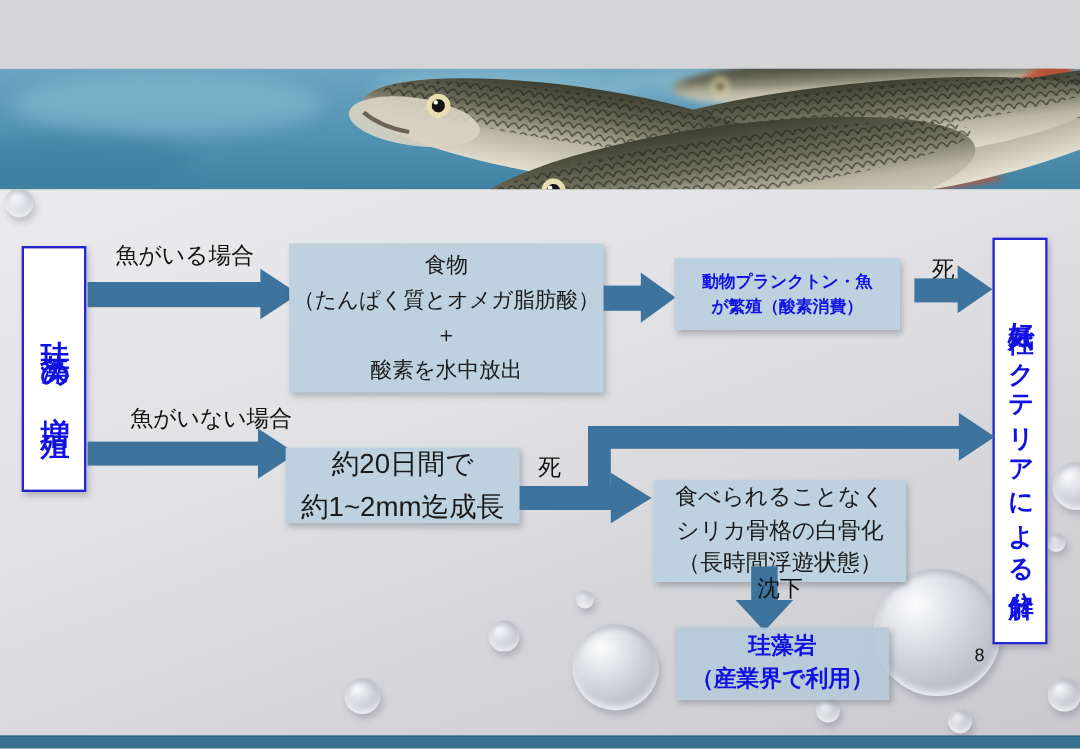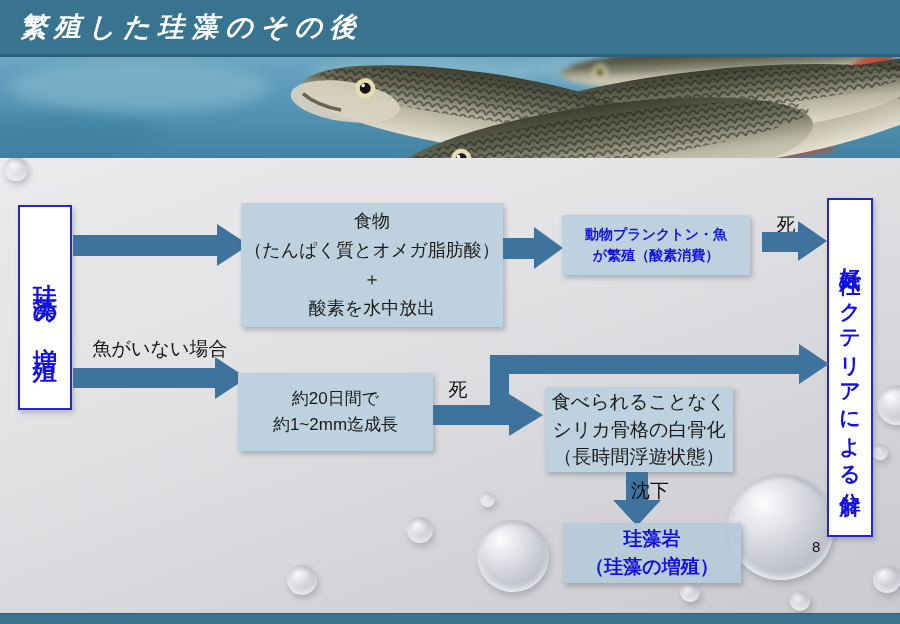--- a/index.html
+++ b/index.html
@@ -55,23 +55,20 @@
 
   
   .bottom-bar { position:absolute; left:0; top:613px; width:900px; height:11px;
     background:#38748f; border-top:1px solid #2c5f79; box-sizing:border-box; }
 </style>
 </head>
 <body>
 
 <div class="slide">
 
-  <header class="title-bar">
-    <h1>繁殖した珪藻のその後</h1>
-  </header>
 
   <div class="photo">
     <svg width="900" height="101" viewBox="0 0 900 101" preserveAspectRatio="none">
       <defs>
         <linearGradient id="water" x1="0" y1="0" x2="0" y2="1">
           <stop offset="0" stop-color="#6ba5c0"></stop>
             <stop offset="0.5" stop-color="#5494b4"></stop>
             <stop offset="1" stop-color="#4181a2"></stop>
         </linearGradient>
         <linearGradient id="fbody" x1="0" y1="0" x2="0" y2="1">
@@ -156,20 +153,21 @@
     <div class="drop" style="left:728px;top:316px;width:106px;height:106px"></div>
     <div class="drop" style="left:873px;top:407px;width:28px;height:28px"></div>
     <div class="drop" style="left:790px;top:433px;width:20px;height:20px"></div>
     <div class="drop" style="left:877px;top:227px;width:40px;height:40px"></div>
     <div class="drop" style="left:872px;top:286px;width:16px;height:16px"></div>
 
     <div class="box white-v" style="left:18px;top:47px;width:54px;height:205px">
       <span class="vtext" style="font-size:24px;letter-spacing:12px">珪藻の増殖</span>
     </div>
 
+    <div class="lbl" style="left:84px;top:42px;width:140px">魚がいる場合</div>
     <div class="abody" style="left:73px;top:77px;width:146px;height:21px"></div>
     <div class="ahead-r" style="left:217px;top:66px;border-left-width:32px;border-top-width:21px;border-bottom-width:21px"></div>
 
     <div class="box light" style="left:241px;top:45px;width:262px;height:124px;font-size:18px;line-height:1.6">
       <span class="ml">食物
 （たんぱく質とオメガ脂肪酸）
 ＋
 酸素を水中放出</span>
     </div>
 
@@ -182,49 +180,49 @@
     </div>
 
     <div class="lbl" style="left:772px;top:54px;width:28px">死</div>
     <div class="abody" style="left:762px;top:74px;width:38px;height:20px"></div>
     <div class="ahead-r" style="left:798px;top:63px;border-left-width:29px;border-top-width:20px;border-bottom-width:20px"></div>
 
     <div class="box white-v" style="left:827px;top:40px;width:46px;height:339px">
       <span class="vtext" style="font-size:21px;letter-spacing:3px">好気性バクテリアによる分解</span>
     </div>
 
-    <div class="lbl" style="left:82px;top:178px;width:156px">魚がいない場合</div>
+    <div class="lbl" style="left:98px;top:178px;width:156px">魚がいない場合</div>
     <div class="abody" style="left:73px;top:210px;width:144px;height:20px"></div>
     <div class="ahead-r" style="left:215px;top:199px;border-left-width:32px;border-top-width:21px;border-bottom-width:21px"></div>
 
-    <div class="box light" style="left:238px;top:215px;width:195px;height:78px;font-size:17px;line-height:1.55">
+    <div class="box light" style="left:238px;top:215px;width:195px;height:63px;font-size:23px;line-height:1.55">
       <span class="ml">約20日間で
 約1~2mm迄成長</span>
     </div>
 
     <div class="lbl" style="left:444px;top:219px;width:28px">死</div>
     <div class="abody" style="left:433px;top:247px;width:78px;height:20px"></div>
     <div class="ahead-r" style="left:509px;top:236px;border-left-width:34px;border-top-width:21px;border-bottom-width:21px"></div>
 
     <div class="abody" style="left:490px;top:197px;width:19px;height:62px"></div>
     <div class="abody" style="left:490px;top:197px;width:312px;height:19px"></div>
     <div class="ahead-r" style="left:799px;top:186px;border-left-width:30px;border-top-width:20px;border-bottom-width:20px"></div>
 
-    <div class="box light" style="left:545px;top:229px;width:188px;height:85px;font-size:19px;line-height:1.45">
+    <div class="box light" style="left:545px;top:242px;width:210px;height:85px;font-size:19px;line-height:1.45">
       <span class="ml">食べられることなく
 シリカ骨格の白骨化
 （長時間浮遊状態）</span>
     </div>
 
     <div class="abody" style="left:626px;top:314px;width:22px;height:29px"></div>
     <div class="ahead-d" style="left:613px;top:342px"></div>
     <div class="lbl" style="left:620px;top:320px;width:60px">沈下</div>
 
     <div class="box light" style="left:563px;top:365px;width:178px;height:60px;font-size:19px;line-height:1.5;background:rgba(180,201,218,0.88)">
       <span class="ml blue-t">珪藻岩
-（珪藻の増殖）</span>
+（産業界で利用）</span>
     </div>
 
     <div class="page-num" style="left:812px;top:380px">8</div>
   </main>
 
   <footer class="bottom-bar"></footer>
 </div>
 
 </body></html>

